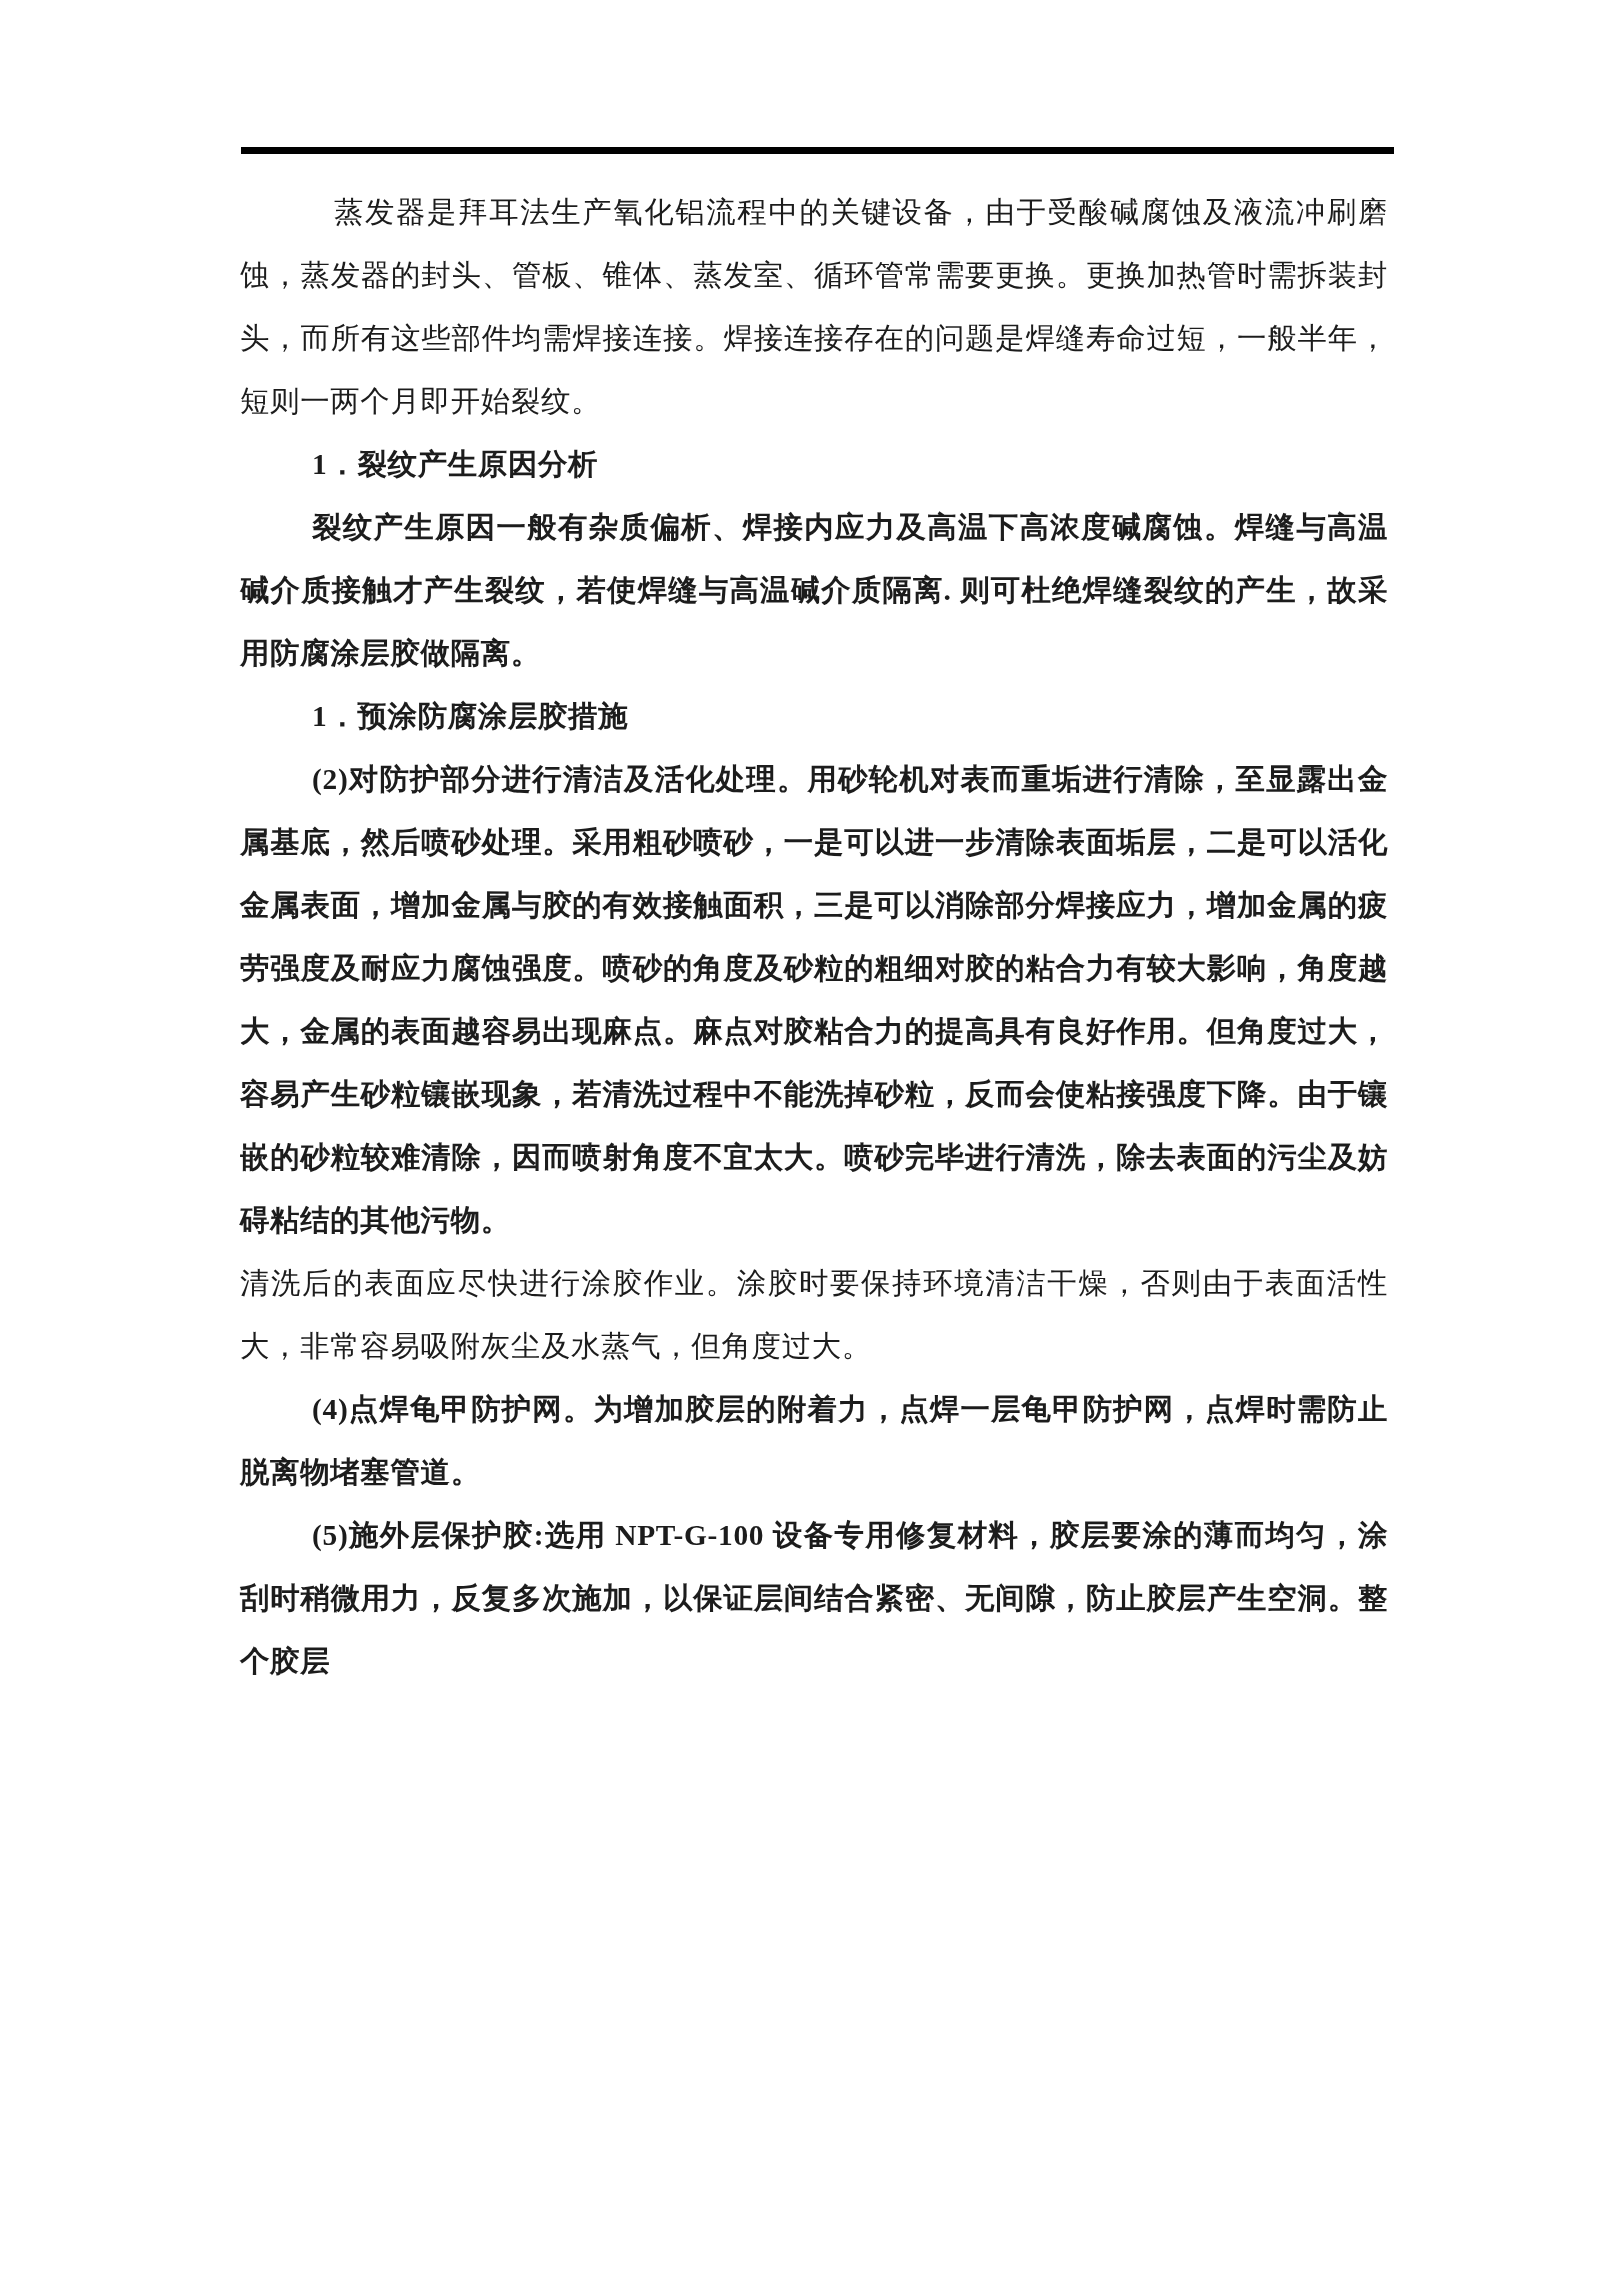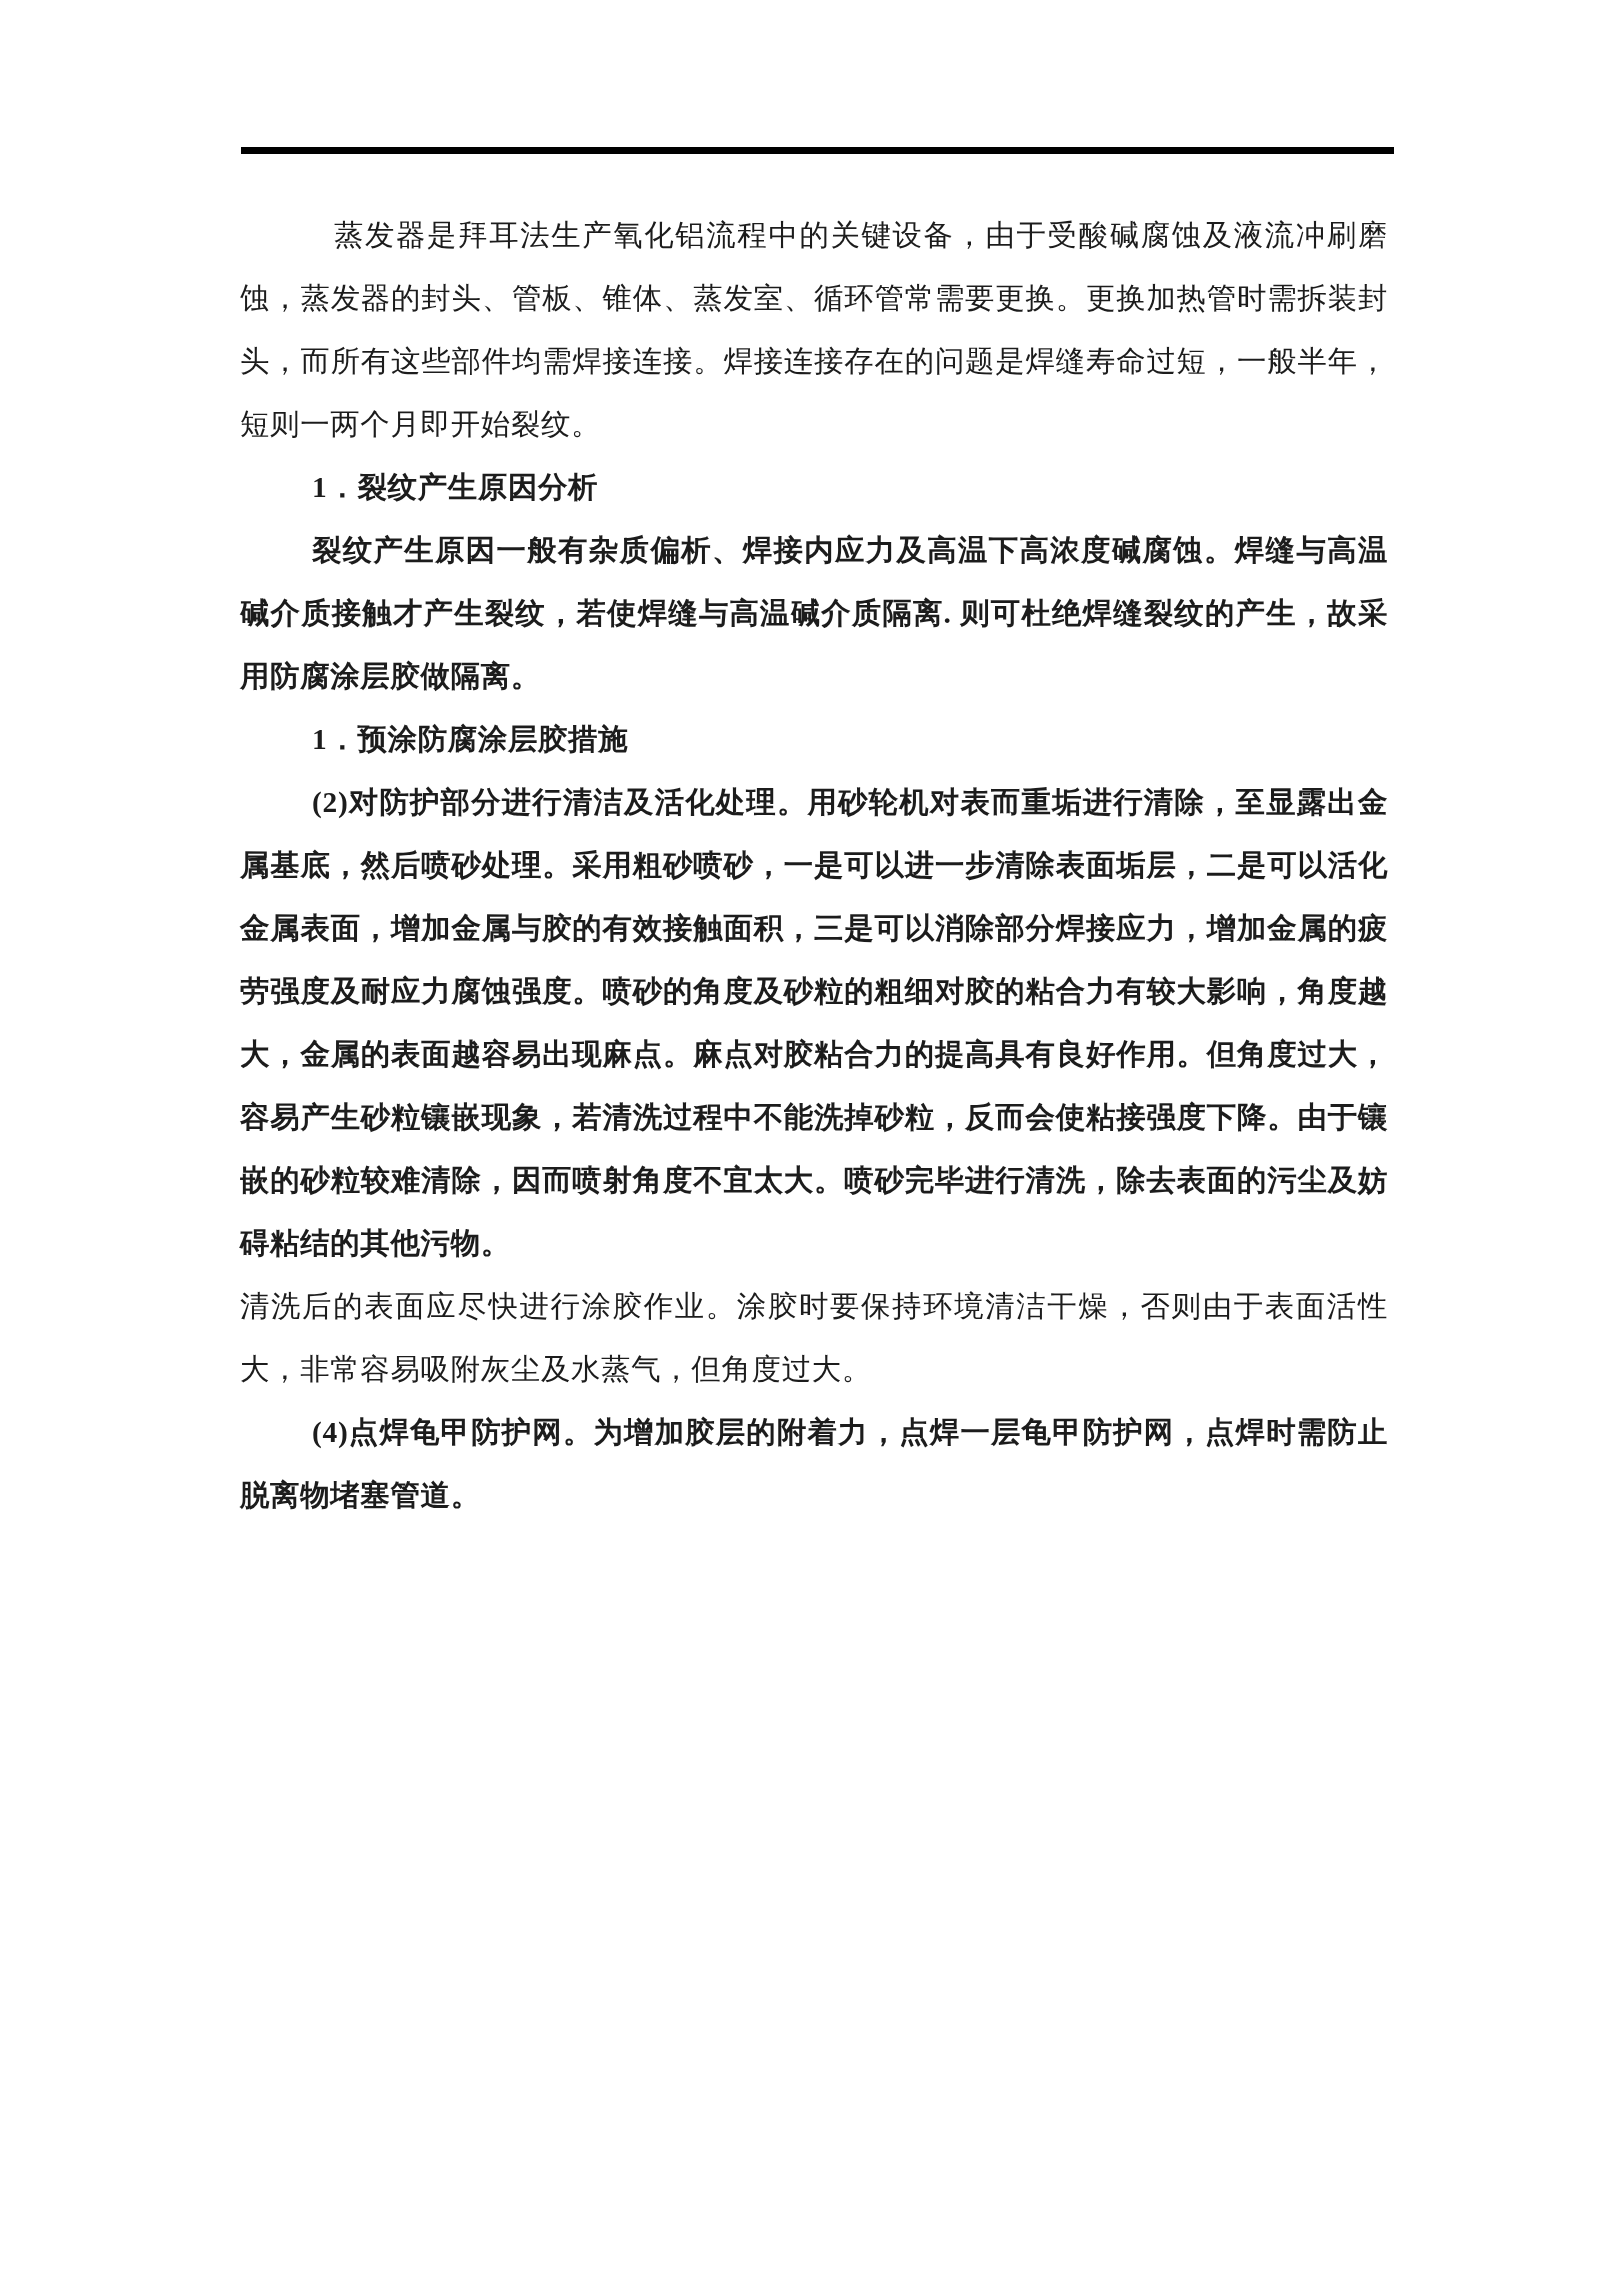--- a/index.html
+++ b/index.html
@@ -19,21 +19,21 @@
     position: absolute;
     left: 241px;
     top: 147px;
     width: 1153px;
     height: 7.2px;
     background: var(--rule-color, #000000);
   }
   .doc-body {
     position: absolute;
     left: 240px;
-    top: 204px;
+    top: 181px;
     width: 1148px;
     font-size: 29.4px;
     line-height: 63px;
     color: var(--text-color, #1c1c1c);
     text-align: justify;
     text-justify: inter-ideograph;
     letter-spacing: 0.7px;
   }
   .doc-body p {
     margin: 0;
@@ -49,15 +49,16 @@
 <div class="page" style="--page-bg: #ffffff; --text-color: #1c1c1c; --rule-color: #000000;">
   <div class="header-rule"></div>
   <div class="doc-body">
     <p class="indent-first">蒸发器是拜耳法生产氧化铝流程中的关键设备，由于受酸碱腐蚀及液流冲刷磨蚀，蒸发器的封头、管板、锥体、蒸发室、循环管常需要更换。更换加热管时需拆装封头，而所有这些部件均需焊接连接。焊接连接存在的问题是焊缝寿命过短，一般半年，短则一两个月即开始裂纹。</p>
     <p class="indent">1．裂纹产生原因分析</p>
     <p class="indent">裂纹产生原因一般有杂质偏析、焊接内应力及高温下高浓度碱腐蚀。焊缝与高温碱介质接触才产生裂纹，若使焊缝与高温碱介质隔离. 则可杜绝焊缝裂纹的产生，故采用防腐涂层胶做隔离。</p>
     <p class="indent">1．预涂防腐涂层胶措施</p>
     <p class="indent">(2)对防护部分进行清洁及活化处理。用砂轮机对表而重垢进行清除，至显露出金属基底，然后喷砂处理。采用粗砂喷砂，一是可以进一步清除表面垢层，二是可以活化金属表面，增加金属与胶的有效接触面积，三是可以消除部分焊接应力，增加金属的疲劳强度及耐应力腐蚀强度。喷砂的角度及砂粒的粗细对胶的粘合力有较大影响，角度越大，金属的表面越容易出现麻点。麻点对胶粘合力的提高具有良好作用。但角度过大，容易产生砂粒镶嵌现象，若清洗过程中不能洗掉砂粒，反而会使粘接强度下降。由于镶嵌的砂粒较难清除，因而喷射角度不宜太大。喷砂完毕进行清洗，除去表面的污尘及妨碍粘结的其他污物。</p>
     <p class="flush">清洗后的表面应尽快进行涂胶作业。涂胶时要保持环境清洁干燥，否则由于表面活性大，非常容易吸附灰尘及水蒸气，但角度过大。</p>
     <p class="indent">(4)点焊龟甲防护网。为增加胶层的附着力，点焊一层龟甲防护网，点焊时需防止脱离物堵塞管道。</p>
+    <p class="indent">(5)施外层保护胶:选用 NPT-G-100 设备专用修复材料，胶层要涂的薄而均匀，涂刮时稍微用力，反复多次施加，以保证层间结合紧密、无间隙，防止胶层产生空洞。整个胶层</p>
   </div>
 </div>
 
 
 </body></html>

